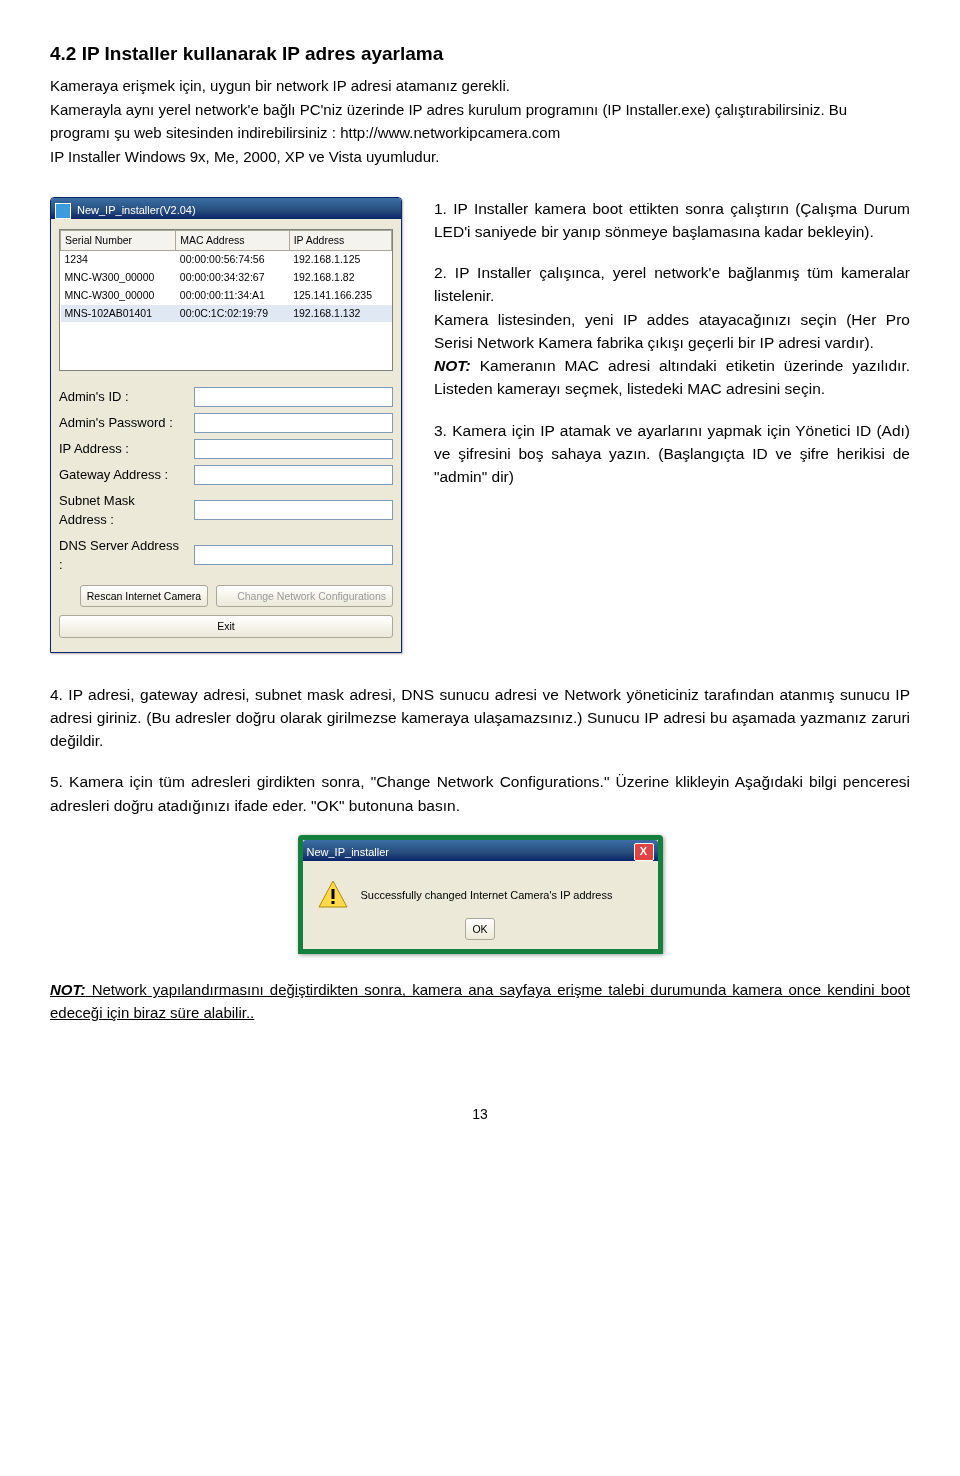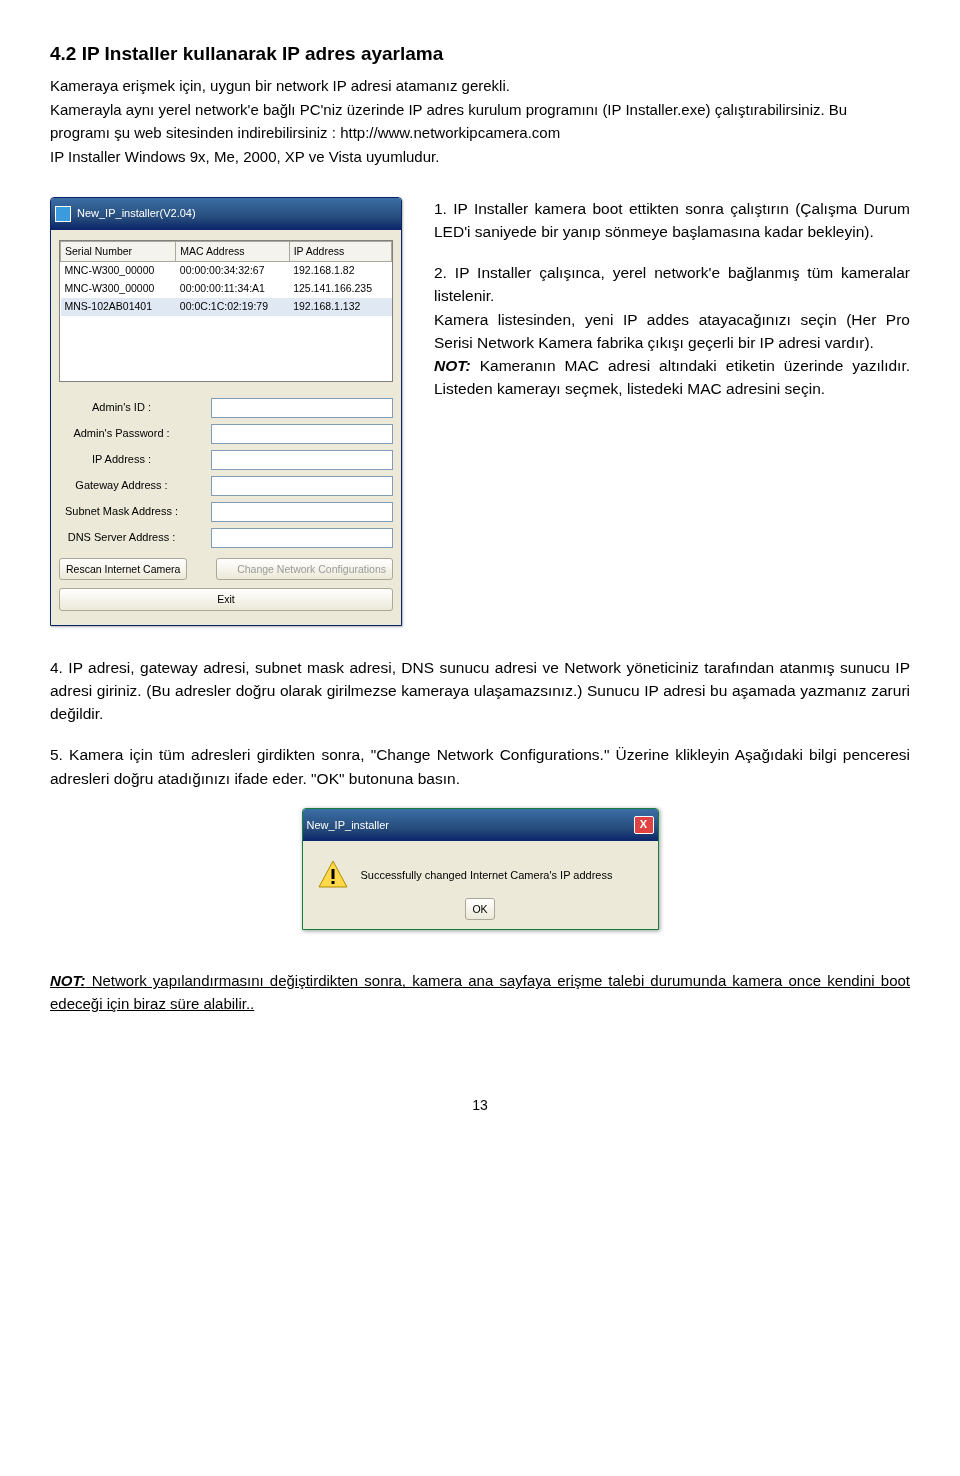--- a/index.html
+++ b/index.html
@@ -46,25 +46,25 @@
     width: 350px;
     background: #ece9d8;
     border: 1px solid #0a246a;
     border-radius: 4px 4px 0 0;
     font-family: Tahoma, Arial, sans-serif;
     font-size: 11px;
     color: #000;
     box-shadow: 1px 1px 2px rgba(0,0,0,.3);
   }
   .titlebar {
-    height: 32px;
+    height: 21px;
     background: linear-gradient(#3a6ea5, #274d7c 60%, #0a246a);
     color: #fff;
     display: flex;
-    align-items: center;
+    align-items: flex-end;
     padding: 0 4px;
     border-radius: 3px 3px 0 0;
     font-size: 11px;
   }
   .titlebar .icn {
     width: 14px; height: 14px;
     background:#3c9bdc; border:1px solid #fff;
     margin-right: 6px;
     display:inline-block;
   }
@@ -91,50 +91,50 @@
   .grid tr.sel td { background: #e0e8f4; }
   .grid-wrap { height: 140px; background:#fff; border:1px solid #808080; overflow:hidden; }
   .grid-wrap table { border: none; }
 
   .field-row {
     display:flex; align-items:center;
     margin: 6px 0;
   }
   .field-row label {
     flex: 0 0 125px;
-    text-align:center;
-    padding-right: 27px;
+    text-align:left;
+    padding-right: 10px;
     color:#000;
-    font-size:11px;
+    font-size:13px;
   }
   .field-row .box {
     height: 18px; flex:1;
     background:#fff; border:1px solid #7f9db9;
   }
-  .btn-row { display:flex; gap:8px; margin-top:10px; justify-content:space-between;}
+  .btn-row { display:flex; gap:8px; margin-top:10px; justify-content:flex-end;}
   .xp-btn {
     background: linear-gradient(#fff,#ece9d8);
     border:1px solid #aca899;
     border-radius:3px;
     padding:4px 6px;
     font-size:10.5px;
     text-align:center;
     min-width: 80px;
     line-height:1.2;
   }
   .xp-btn.disabled { color:#9a9a9a;padding-left:20px; }
   .xp-btn.exit { min-width: 100px; margin:8px auto 0; display:block;}
 
   
   .dlg {
     width: 355px;
     background:#ece9d8;
-    border:1px solid #15803d;
+    border:5px solid #15803d;
     border-radius:4px 4px 0 0;
-    margin: 16px auto 40px auto;
+    margin: 16px auto 25px auto;
     font-family: Tahoma, Arial, sans-serif;
     font-size:11px;
     box-shadow:1px 1px 4px rgba(0,0,0,.4);
   }
   .dlg .titlebar { justify-content: space-between;}
   .closebox {
     width:18px;height:16px;background:#e04343;border:1px solid #fff;
     border-radius:2px;color:#fff;font-weight:bold;text-align:center;line-height:14px;
     font-size:11px;
   }
@@ -173,20 +173,25 @@
           <table class="grid">
             <thead>
               <tr>
                 <th>Serial Number</th>
                 <th>MAC Address</th>
                 <th>IP Address</th>
               </tr>
             </thead>
             <tbody>
               <tr>
+                <td>1234</td>
+                <td>00:00:00:56:74:56</td>
+                <td>192.168.1.125</td>
+              </tr>
+              <tr>
                 <td>MNC-W300_00000</td>
                 <td>00:00:00:34:32:67</td>
                 <td>192.168.1.82</td>
               </tr>
               <tr>
                 <td>MNC-W300_00000</td>
                 <td>00:00:00:11:34:A1</td>
                 <td>125.141.166.235</td>
               </tr>
               <tr class="sel">
@@ -234,20 +239,21 @@
     </div>
   </div>
 
   <div class="col-right">
     <p>1. IP Installer kamera boot ettikten sonra çalıştırın (Çalışma Durum LED'i saniyede bir yanıp sönmeye başlamasına kadar bekleyin).</p>
     <p>
       <span>2. IP Installer çalışınca, yerel network'e bağlanmış tüm kameralar listelenir.</span><br>
       <span>Kamera listesinden, yeni IP addes atayacağınızı seçin (Her Pro Serisi Network Kamera fabrika çıkışı geçerli bir IP adresi vardır).</span><br>
       <span class="bold-italic">NOT:</span><span> Kameranın MAC adresi altındaki etiketin üzerinde yazılıdır. Listeden kamerayı seçmek, listedeki MAC adresini seçin.</span>
     </p>
+    <p>3. Kamera için IP atamak ve ayarlarını yapmak için Yönetici ID (Adı) ve şifresini boş sahaya yazın. (Başlangıçta ID ve şifre herikisi de "admin" dir)</p>
   </div>
 </div>
 
 <div class="bottom">
   <p>4. IP adresi, gateway adresi, subnet mask adresi, DNS sunucu adresi ve Network yöneticiniz tarafından atanmış sunucu IP adresi giriniz. (Bu adresler doğru olarak girilmezse kameraya ulaşamazsınız.) Sunucu IP adresi bu aşamada yazmanız zaruri değildir.</p>
   <p>5. Kamera için tüm adresleri girdikten sonra, "Change Network Configurations." Üzerine klikleyin Aşağıdaki bilgi penceresi adresleri doğru atadığınızı ifade eder. "OK" butonuna basın.</p>
 </div>
 
 <div class="dlg">
   <div class="titlebar">

